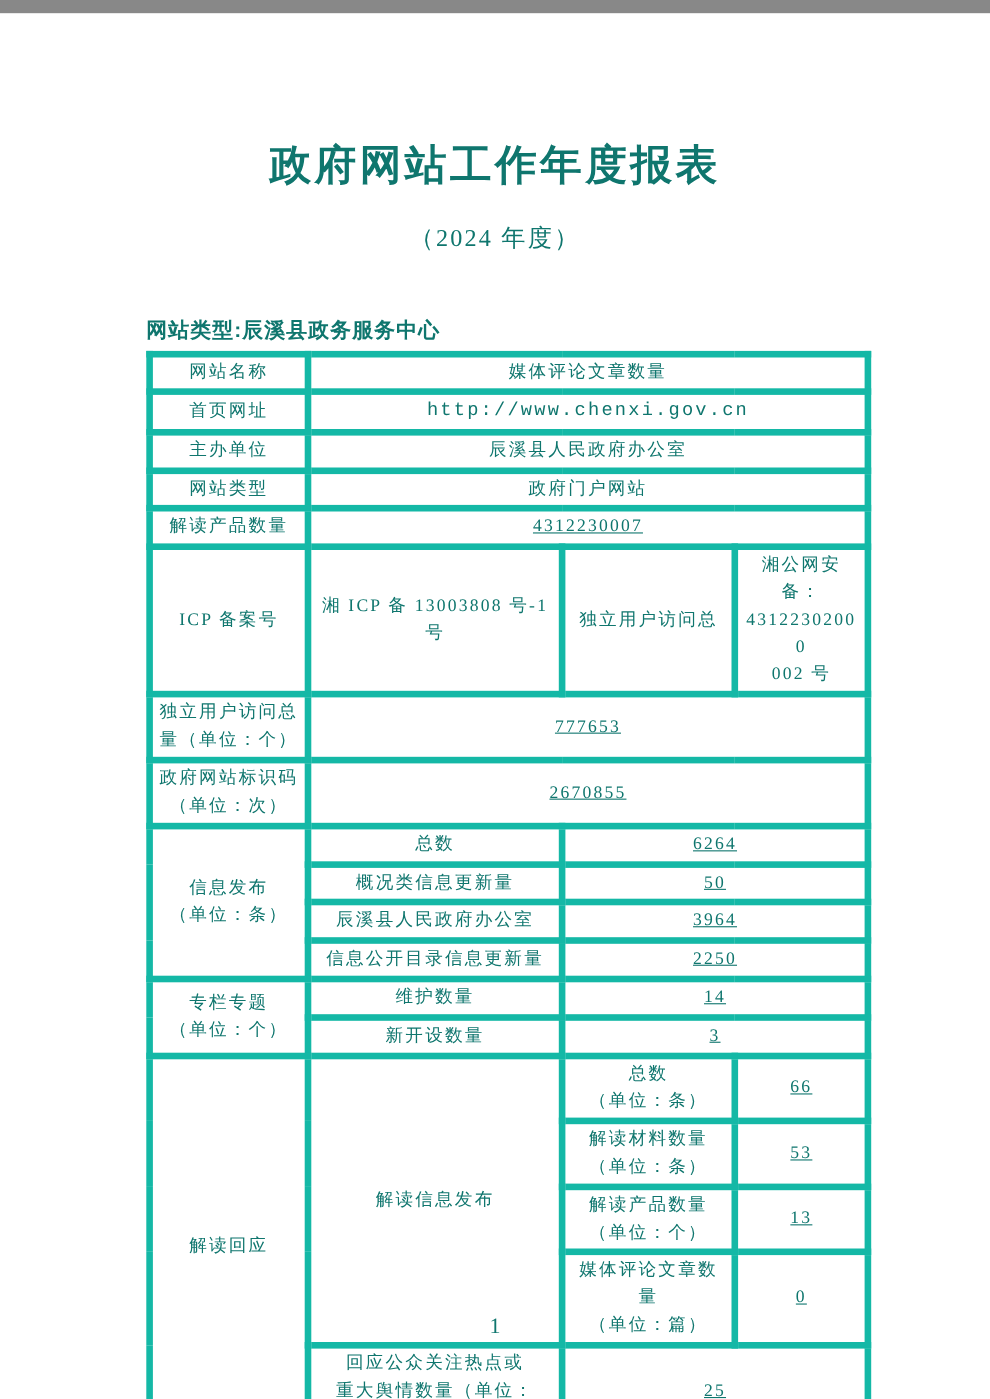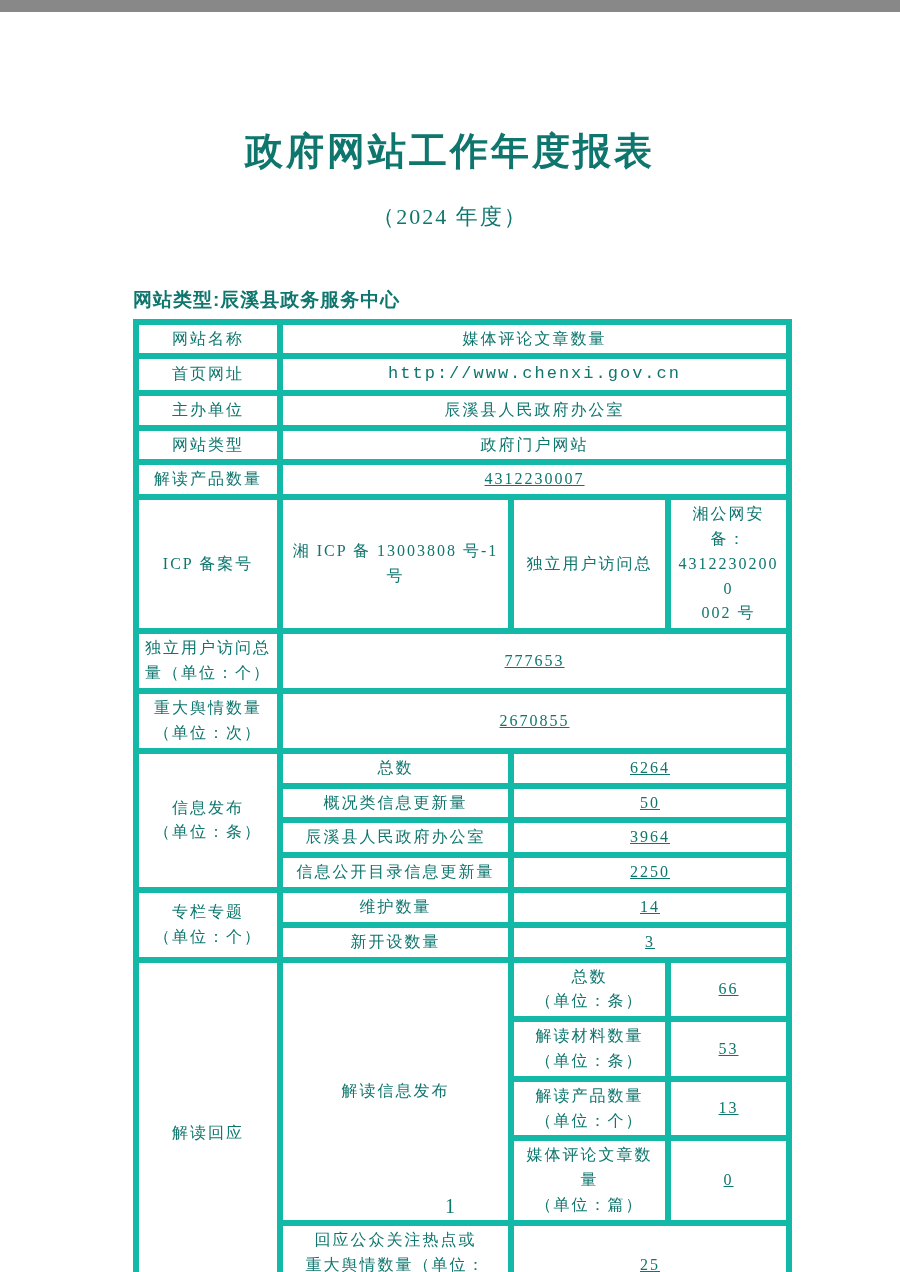--- a/index.html
+++ b/index.html
@@ -131,21 +131,21 @@
 002 号</td>
     </tr>
 
     <tr class="h60">
       <td>独立用户访问总
 量（单位：个）</td>
       <td colspan="3" class="num">777653</td>
     </tr>
 
     <tr class="h56">
-      <td>重大舆情数量
+      <td>政府网站标识码
 （单位：次）</td>
       <td colspan="3" class="num">2670855</td>
     </tr>
 
     <tr class="h31">
       <td rowspan="4">信息发布
 （单位：条）</td>
       <td>总数</td>
       <td colspan="2" class="num">6264</td>
     </tr>

